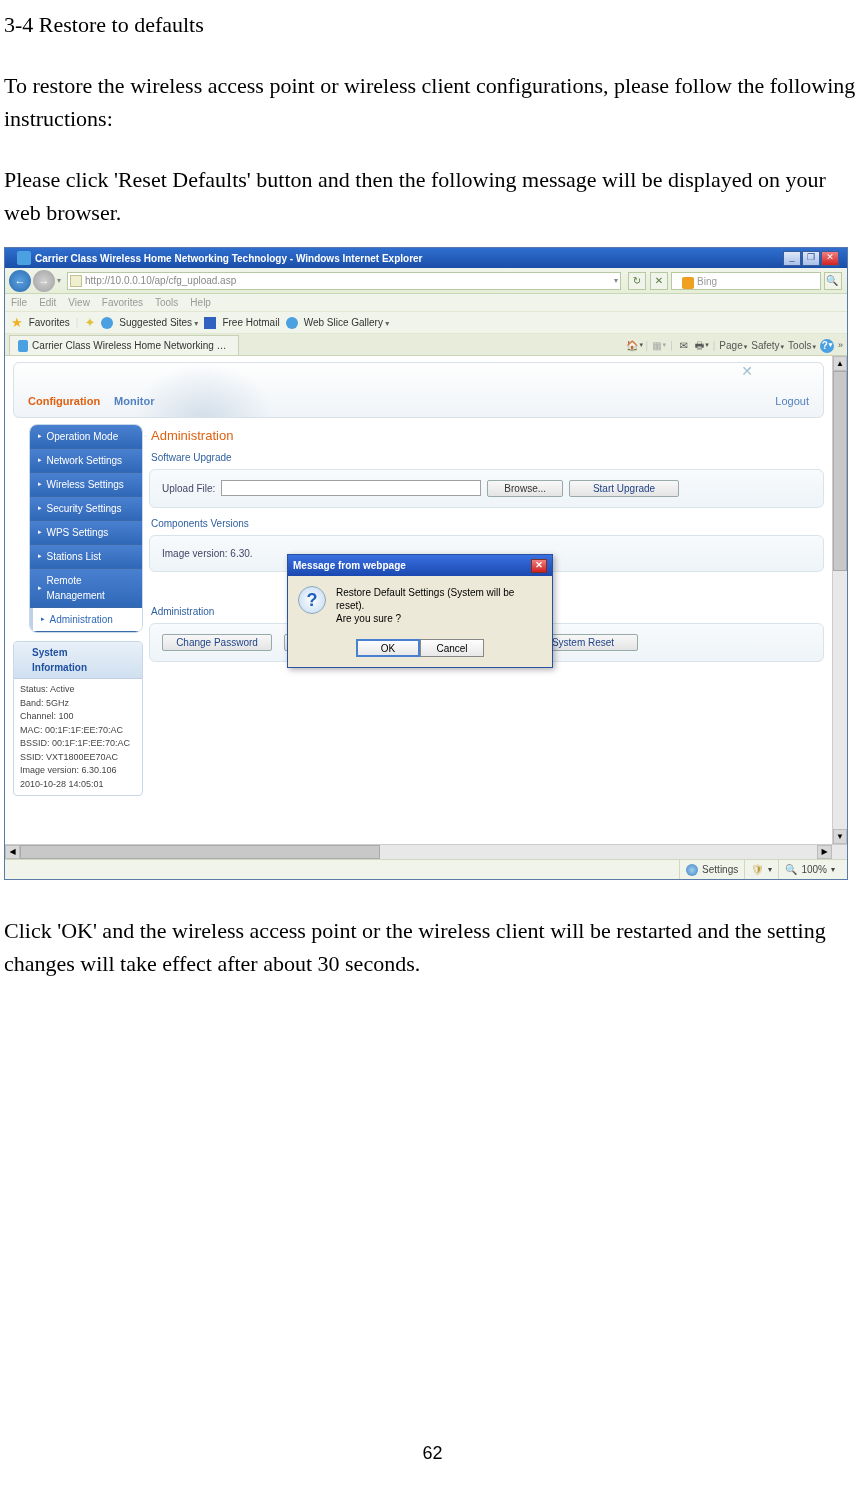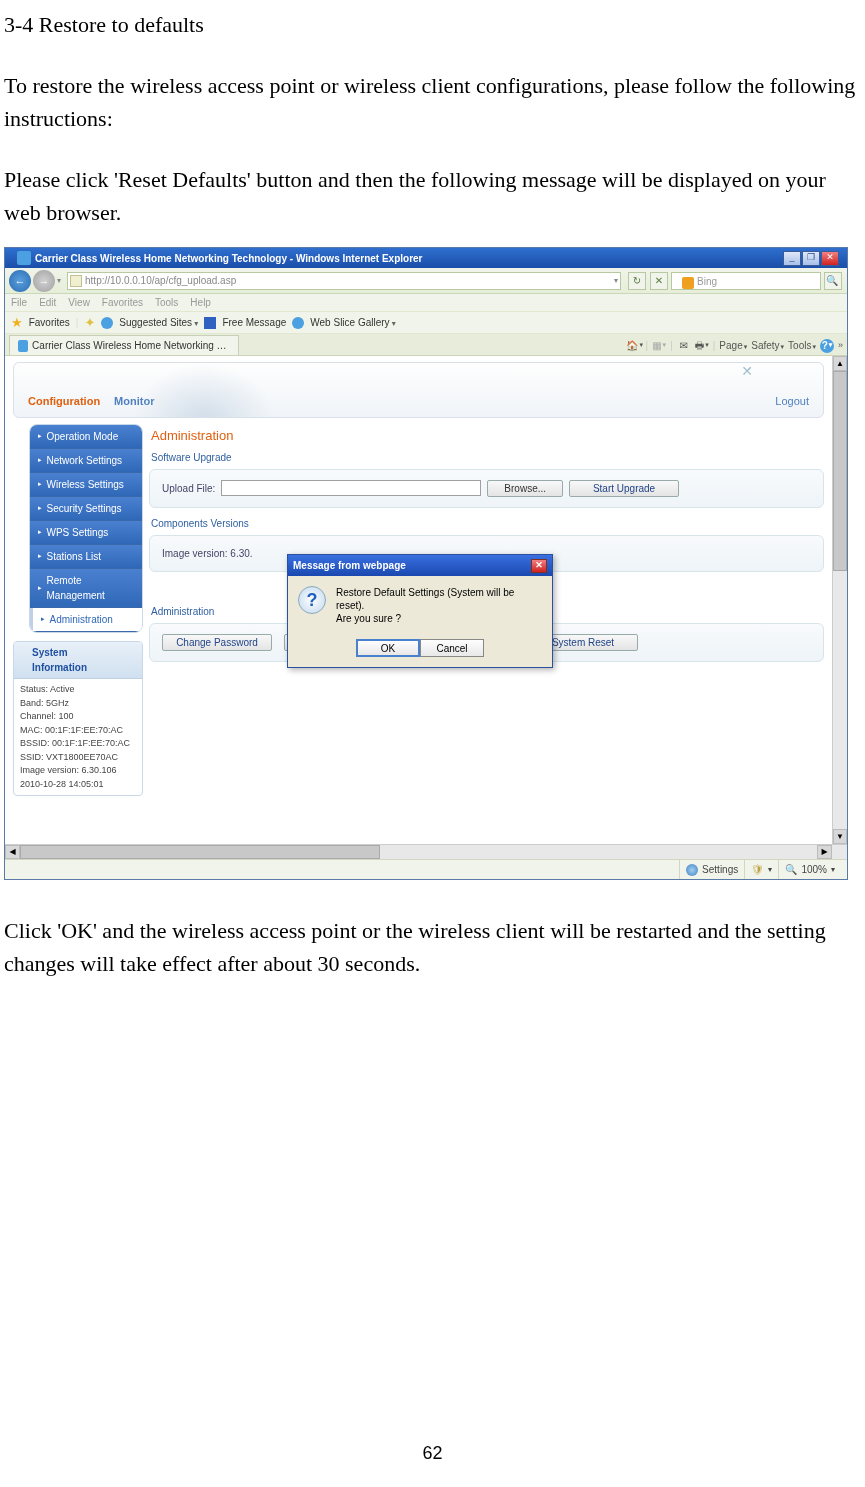--- a/index.html
+++ b/index.html
@@ -341,21 +341,21 @@
   </div>
 
   <div class="favrow">
     <span class="star">★</span>
     <span>Favorites</span>
     <span class="sep">|</span>
     <span class="star" style="color:#e0c040;">✦</span>
     <span class="ico ie"></span>
     <span class="dd">Suggested Sites</span>
     <span class="ico msn"></span>
-    <span>Free Message</span>
+    <span>Free Hotmail</span>
     <span class="ico ie"></span>
     <span class="dd">Web Slice Gallery</span>
   </div>
 
   <div class="tabrow">
     <div class="pagetab">
       <span class="tabicon"></span>
       <span style="overflow:hidden;text-overflow:ellipsis;white-space:nowrap;">Carrier Class Wireless Home Networking Technology</span>
     </div>
     <div class="spacer"></div>

